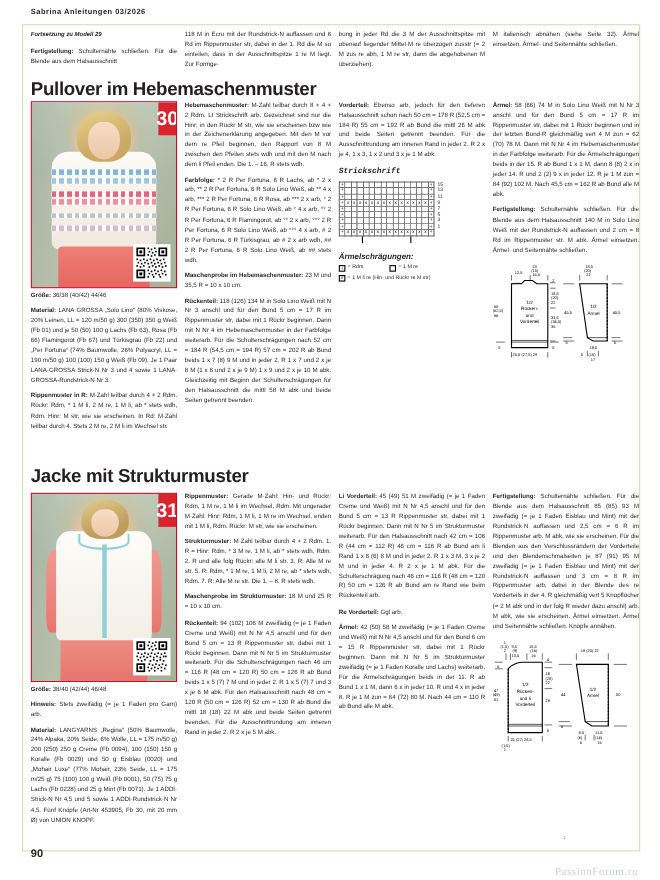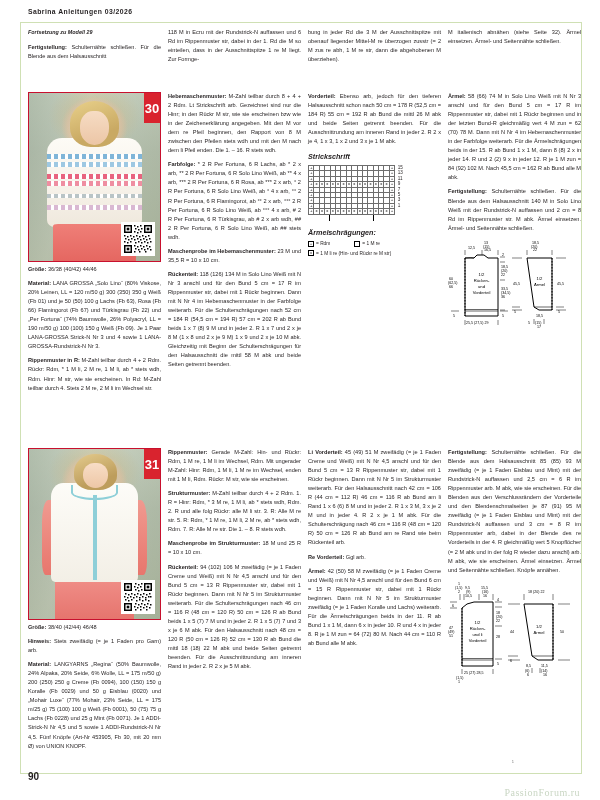--- a/index.html
+++ b/index.html
@@ -126,35 +126,36 @@
   .j-placket { position: absolute; left: 48.5%; top: 27%; width: 3.5%; height: 50%;
     background: #8ecfd8; }
   .j-pants { position: absolute; left: 20%; top: 76%; width: 60%; height: 26%;
     background: linear-gradient(#f08e88,#e5736c); border-radius: 5% 5% 0 0; }
 
   .num-badge {
     position: absolute; right: 0; top: 0;
     width: 16px; height: 30px;
     background: #d9232e;
     color: #fff;
-    font-size: 13px; font-weight: bold;
+    font-size: 18px; font-weight: bold;
     display: flex; align-items: center; justify-content: center;
     line-height: 1;
   }
   .qr {
     position: absolute; right: 5px; bottom: 5px;
     width: 34px; height: 34px;
     background: #fff; padding: 2px;
   }
   .qr svg { display: block; }
 
   
   .chart-title {
     font-size: 7.2px; font-weight: bold; font-style: italic;
     margin: 3px 0 2px 0;
+    font-family: Liberation Mono, monospace;
   }
   .chart-wrap { position: relative; display: flex; align-items: flex-start; }
   table.grid { border-collapse: collapse; }
   table.grid td {
     width: 5.4px; height: 5.4px;
     border: 0.4px solid #6d6d6d;
     padding: 0; font-size: 4px; text-align: center; vertical-align: middle;
     background: #fff; line-height: 1;
     position: relative;
   }
@@ -218,20 +219,23 @@
   <div class="cols" style="top:28px;">
     <div class="col">
       <p class="it" style="font-weight:bold;font-size:5.4px;margin-bottom:6px;">Fortsetzung zu Modell 29</p>
       <p><b>Fertigstellung:</b><span> Schulternähte schließen. Für die Blende aus dem Halsausschnitt</span></p>
     </div>
     <div class="col">118 M in Ecru mit der Rundstrick-N auffassen und 6 Rd im Rippenmuster str, dabei in der 1. Rd die M so einteilen, dass in der Ausschnittspitze 1 re M liegt. Zur Formge-</div>
     <div class="col">bung in jeder Rd die 3 M der Ausschnittspitze mit obenauf liegender Mittel-M re überzogen zusstr (= 2 M zus re abh, 1 M re str, dann die abgehobenen M überziehen).</div>
     <div class="col">M italienisch abnähen (siehe Seite 32). Ärmel einsetzen. Ärmel- und Seitennähte schließen.</div>
   </div>
 
+  <div style="position:absolute;left:28px;top:72px;width:548px;">
+    <div class="artitle">Pullover im Hebemaschenmuster</div>
+  </div>
 
   <div class="cols" style="top:92px;">
 
     <div class="col">
       <div class="photo-wrap" style="height:170px;">
         <div class="photo">
           <div class="ph-bg"></div>
           <div class="ph-body">
             <div class="stripe s-blue"></div>
             <div class="stripe s-blue2"></div>
@@ -610,20 +614,23 @@
             <line x1="96" y1="81" x2="96" y2="86" stroke="#000" stroke-width=".5"></line>
             <text x="80" y="86">5</text>
             <text x="87" y="86">(15)</text>
             <text x="89" y="90">17</text>
           </g>
         </svg>
       </div>
     </div>
   </div>
 
+  <div style="position:absolute;left:28px;top:424px;width:548px;">
+    <div class="artitle">Jacke mit Strukturmuster</div>
+  </div>
 
   <div class="cols" style="top:448px;">
 
     <div class="col">
       <div class="photo-wrap" style="height:172px;">
         <div class="photo">
           <div class="ph-bg"></div>
           <div class="j-pants"></div>
           <div class="j-sleeveL"></div>
           <div class="j-sleeveR"></div>

